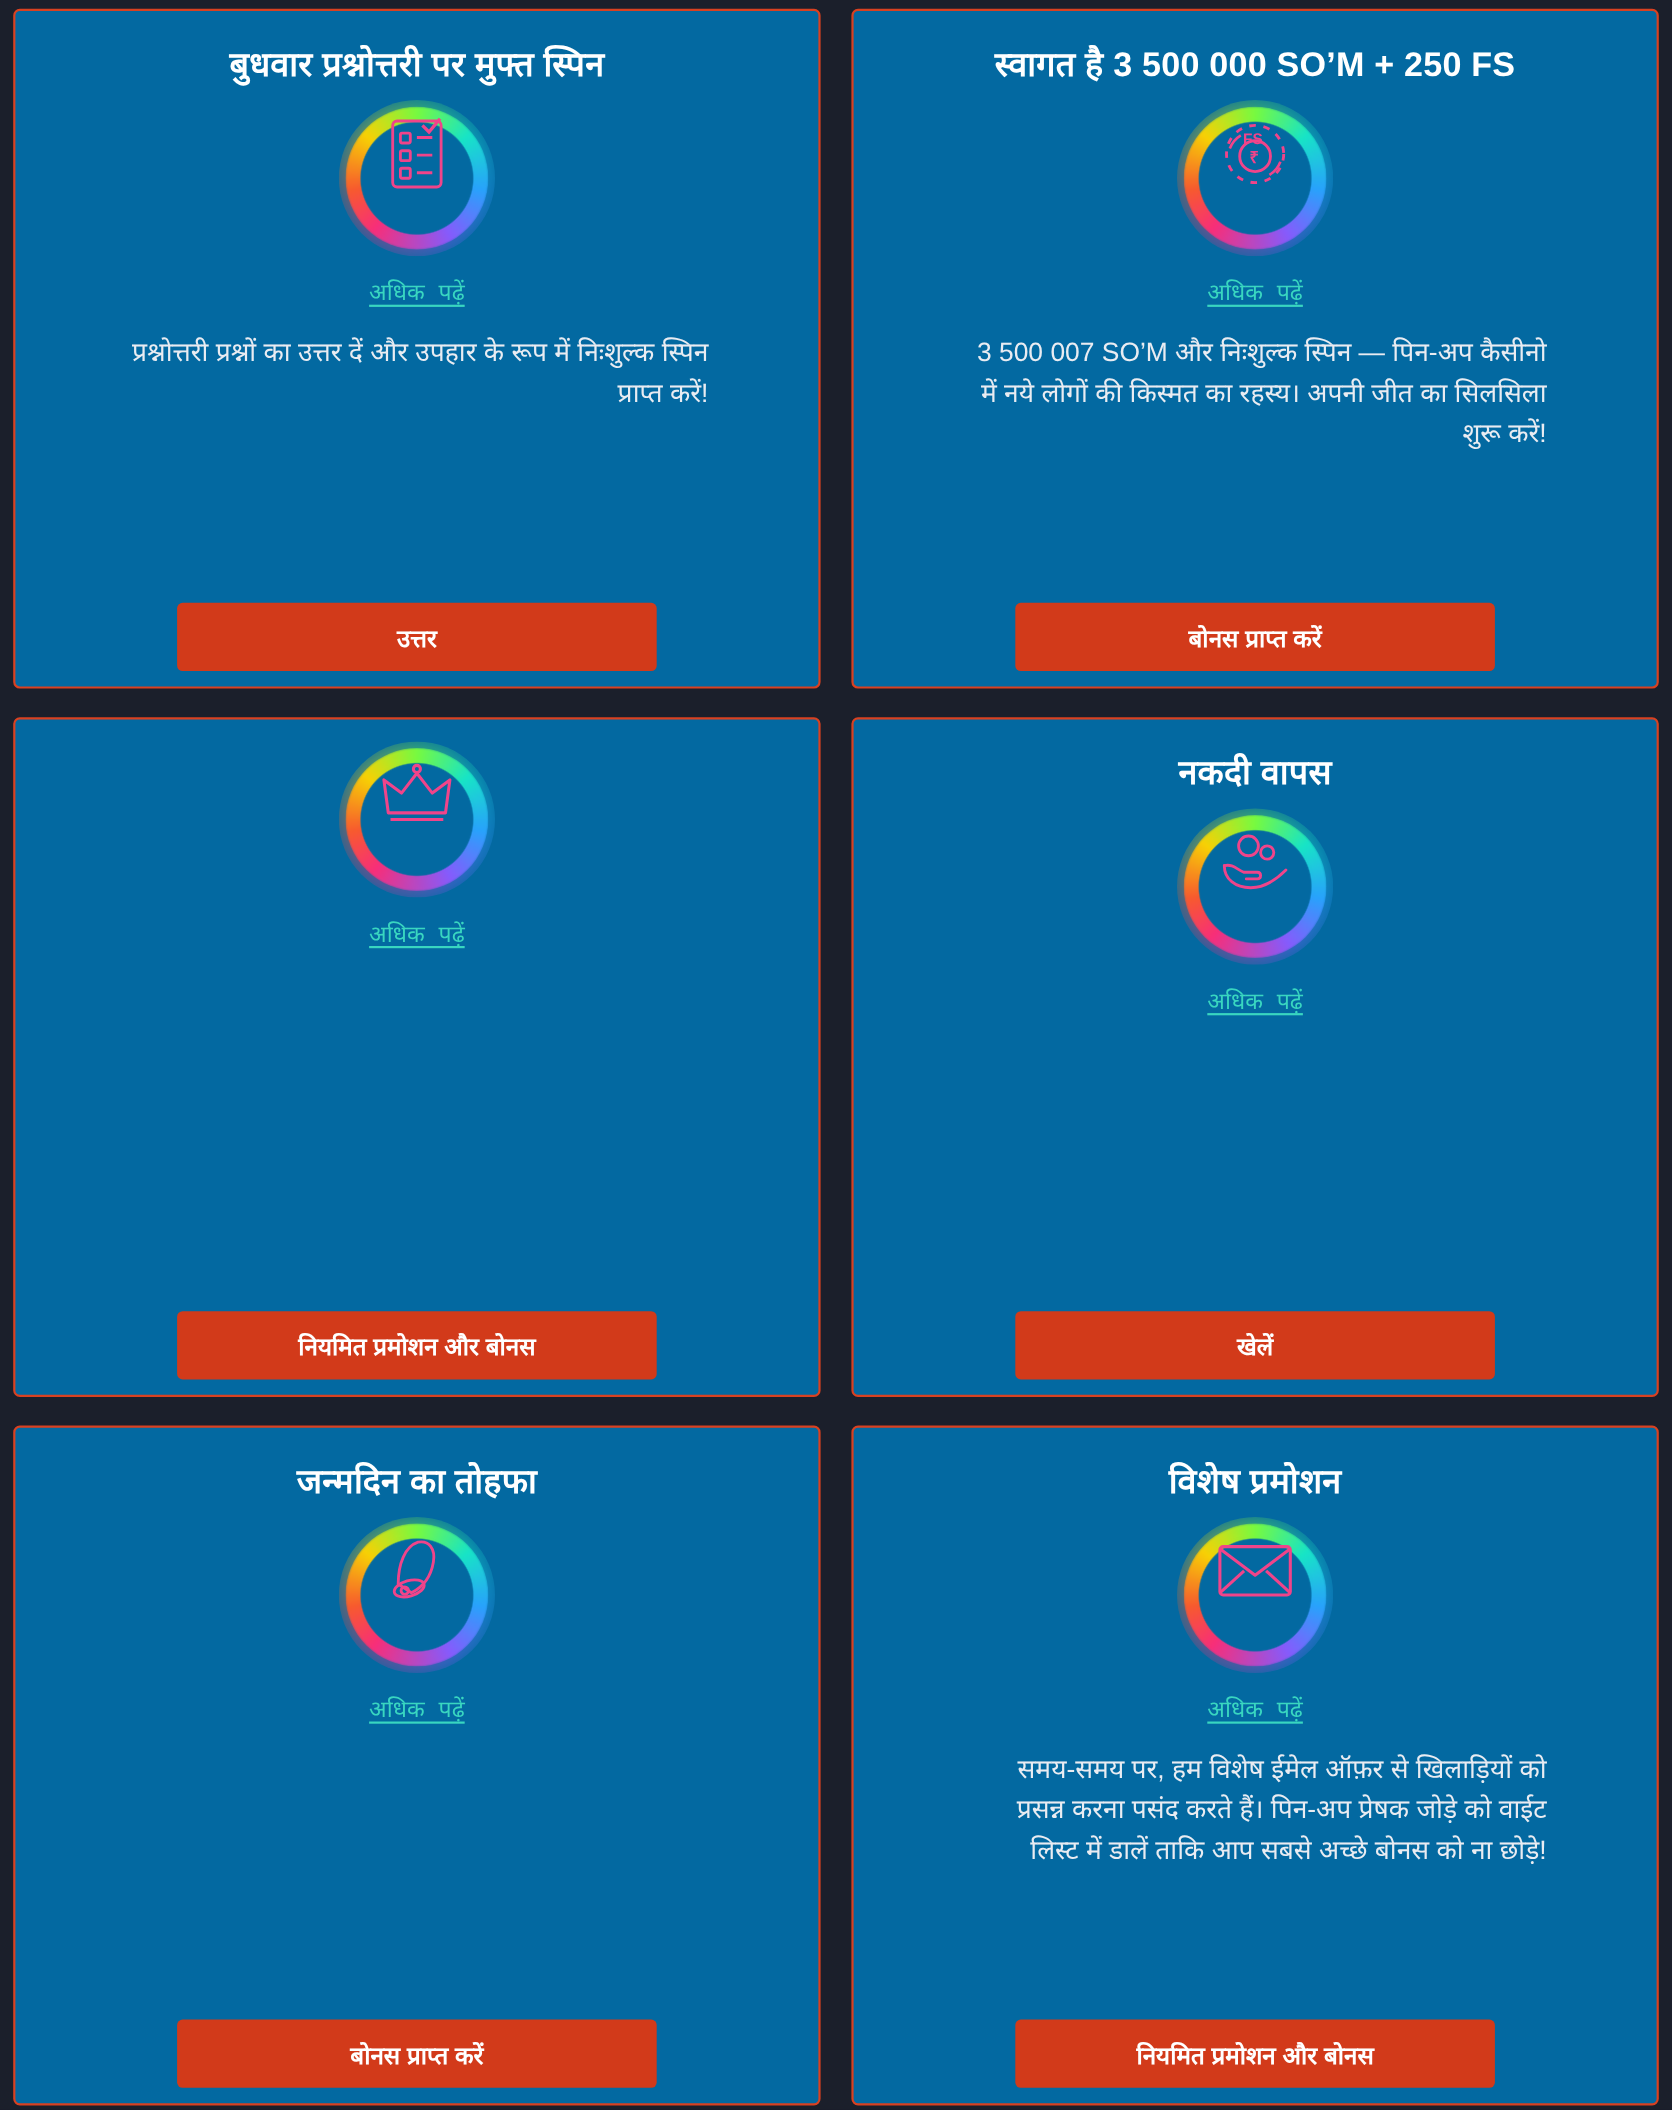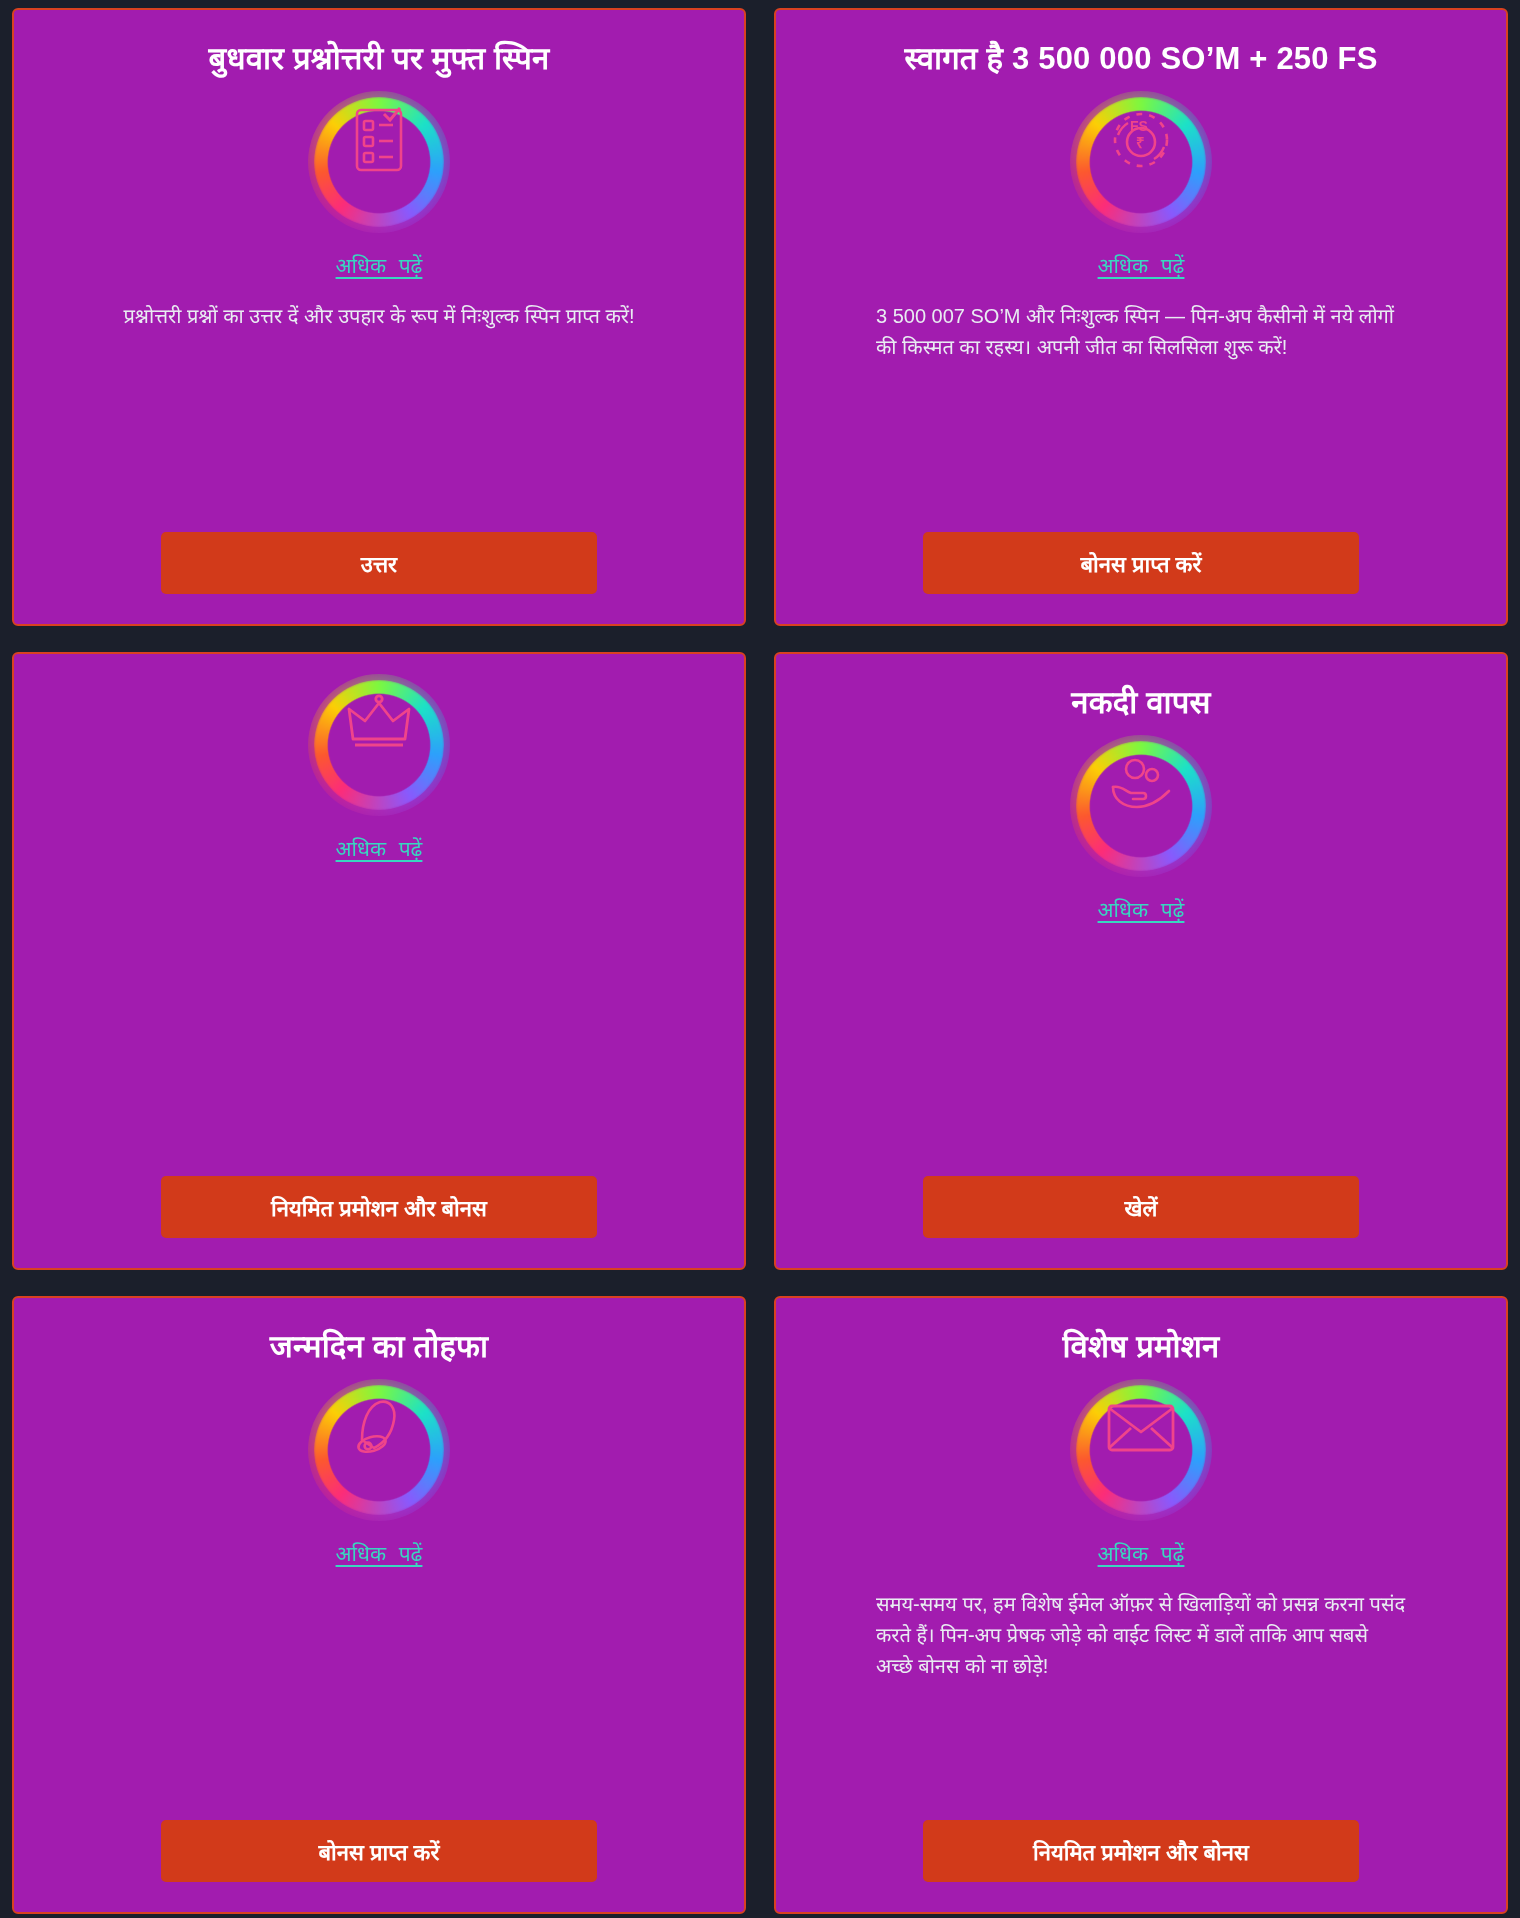--- a/index.html
+++ b/index.html
@@ -14,24 +14,24 @@
     overflow: hidden;
   }
   .grid {
     display: grid;
     grid-template-columns: 1fr 1fr;
     gap: 26px 28px;
     padding: 8px 12px 10px 12px;
     width: 1520px;
   }
   .card {
-    background: #a21caf;
+    background: #0369a1;
     border: 2px solid #d94121;
     border-radius: 6px;
-    padding: 22px 28px 30px 28px;
+    padding: 22px 28px 14px 28px;
     display: flex;
     flex-direction: column;
     align-items: center;
     position: relative;
     min-height: 618px;
   }
   .card-title {
     color: #ffffff;
     font-size: 31px;
     font-weight: bold;
@@ -101,23 +101,23 @@
     font-size: 21px;
     text-decoration: underline;
     text-underline-offset: 4px;
     margin: 6px 0 18px 0;
     cursor: pointer;
     text-align: center;
     font-family: Liberation Mono, monospace;
   }
   .desc {
     color: #e9ecf2;
-    font-size: 20px;
+    font-size: 24px;
     line-height: 1.55;
-    text-align: left;
+    text-align: right;
     max-width: 530px;
     margin: 4px 0 0 0;
     flex: 1 1 auto;
   }
   .cta {
     margin-top: auto;
     width: 436px;
     height: 62px;
     background: #d23a1a;
     border: none;

